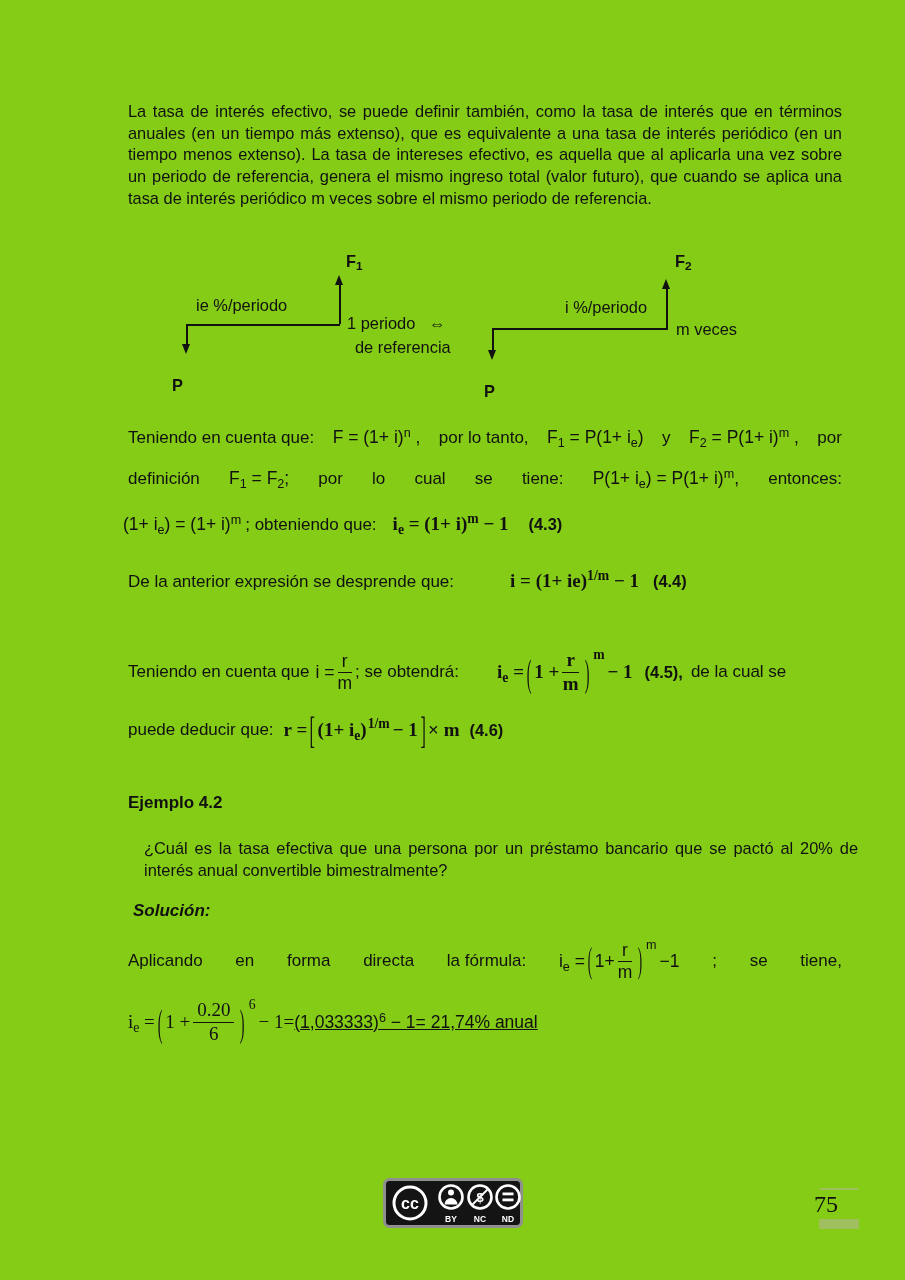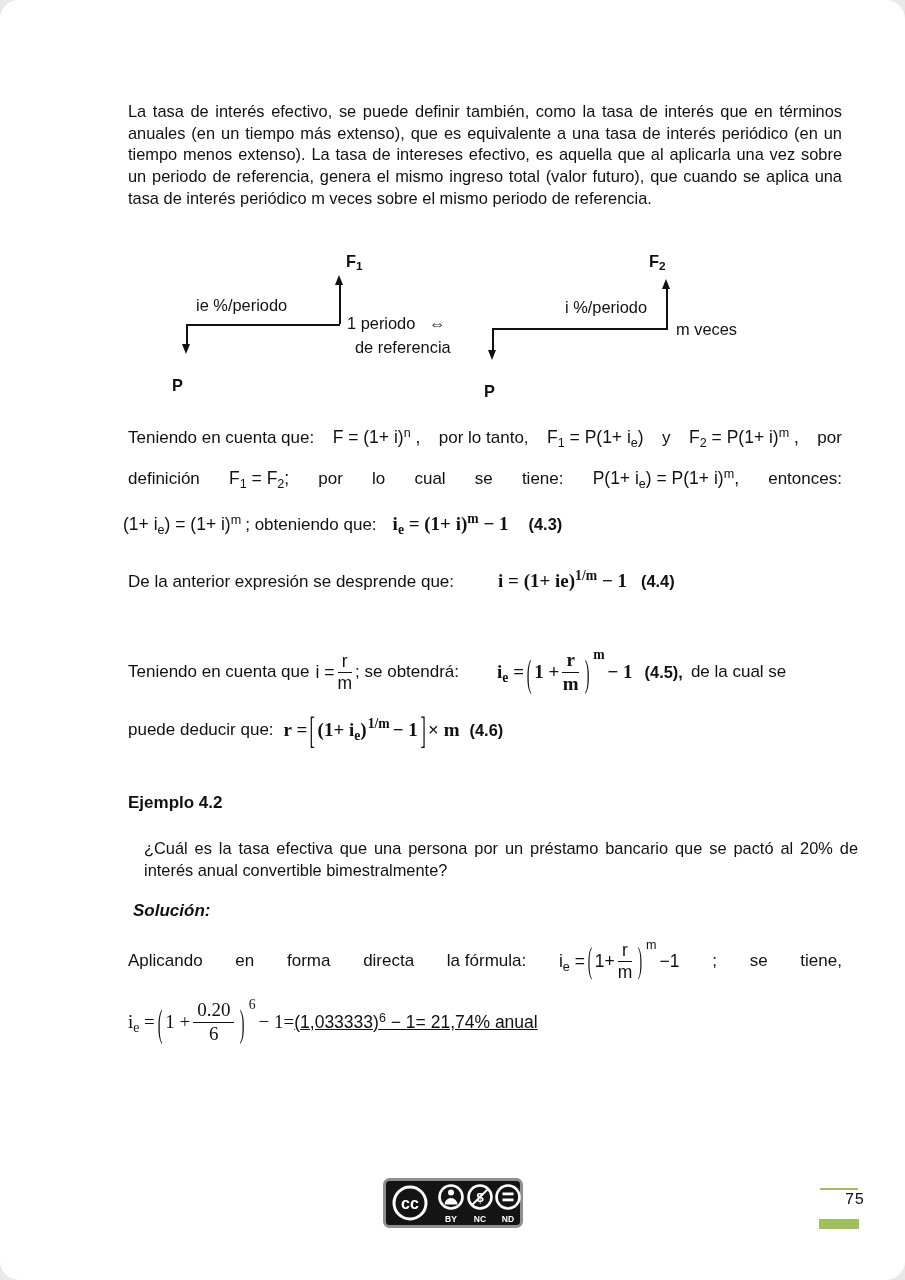--- a/index.html
+++ b/index.html
@@ -1,22 +1,21 @@
 <!DOCTYPE html>
 <html><head>
 <meta charset="utf-8">
 <style>
   * { box-sizing: border-box; }
   html,body { margin:0; padding:0; background:#e8e8e8; }
   .page {
     position:relative; width:905px; height:1280px; margin:0 auto;
-    background:#ffffff; color:#111;
+    background:#84cc16; color:#111;
     font-family:"Liberation Sans","DejaVu Sans",sans-serif;
     overflow:hidden;
-    border-radius:19px;
   }
   .abs { position:absolute; }
   .jtext { font-size:16.4px; line-height:21.7px; text-align:justify; }
   .t  { font-size:17px; }
   .mf { font-size:17.5px; }
   .serifb { font-family:"Liberation Serif","DejaVu Serif",serif; font-weight:700; font-size:19px; }
   .serifr { font-family:"Liberation Serif","DejaVu Serif",serif; font-weight:400; font-size:19px; }
   .ref { font-family:"Liberation Sans","DejaVu Sans",sans-serif; font-weight:700; font-size:16.4px; }
   sub { font-size:0.72em; line-height:0; vertical-align:-0.28em; }
   sup { font-size:0.72em; line-height:0; vertical-align:0.5em; }
@@ -36,21 +35,21 @@
   .expt { align-self:flex-start; font-size:0.72em; line-height:1; margin:0 3px 0 1px; transform:translateY(-2px); }
   .hline { position:absolute; height:1.7px; background:#111; }
   .vline { position:absolute; width:1.7px; background:#111; }
   .arrup { position:absolute; width:0; height:0; border-left:4.5px solid transparent; border-right:4.5px solid transparent; border-bottom:10px solid #111; }
   .arrdn { position:absolute; width:0; height:0; border-left:4.5px solid transparent; border-right:4.5px solid transparent; border-top:10px solid #111; }
   .diag-label { position:absolute; font-size:16.4px; white-space:nowrap; }
   .bold { font-weight:700; }
   .heading { font-size:17px; font-weight:700; }
   .sol { font-size:17px; font-weight:700; font-style:italic; }
   .gap38 { display:inline-block; width:38px; }
-  .pageno { font-family:Liberation Mono, monospace; font-size:16px; text-align:right; }
+  .pageno { font-family:Liberation Serif, serif; font-size:24px; text-align:left; }
   .nowrap { white-space:nowrap; }
 </style>
 </head>
 <body>
 
 <div class="page">
 
   <div class="abs jtext" style="left:128px; top:101px; width:714px;">La tasa de interés efectivo, se puede definir también, como la tasa de interés que en términos anuales (en un tiempo más extenso), que es equivalente a una tasa de interés periódico (en un tiempo menos extenso). La tasa de intereses efectivo, es aquella que al aplicarla una vez sobre un periodo de referencia, genera el mismo ingreso total (valor futuro), que cuando se aplica una tasa de interés periódico m veces sobre el mismo periodo de referencia.</div>
 
   <div class="abs" style="left:128px; top:250px; width:714px; height:150px;">
@@ -63,21 +62,21 @@
     <span class="vline" style="left:58px; top:74px; height:22px;"></span>
     <span class="arrdn" style="left:54px; top:94px;"></span>
     <span class="diag-label bold" style="left:44px; top:126px;">P</span>
 
     <span class="diag-label" style="left:219px; top:64px;">
       <span>1 periodo</span>
       <span style="margin-left:9px;">⇔</span>
     </span>
     <span class="diag-label" style="left:227px; top:88px;">de referencia</span>
 
-    <span class="diag-label bold" style="left:521px; top:2px;">F<sub>2</sub></span>
+    <span class="diag-label bold" style="left:547px; top:2px;">F<sub>2</sub></span>
     <span class="arrup" style="left:534px; top:29px;"></span>
     <span class="vline" style="left:538px; top:38px; height:40px;"></span>
     <span class="diag-label" style="left:437px; top:48px;">i %/periodo</span>
     <span class="hline" style="left:364px; top:78px; width:176px;"></span>
     <span class="vline" style="left:364px; top:78px; height:25px;"></span>
     <span class="arrdn" style="left:360px; top:100px;"></span>
     <span class="diag-label" style="left:548px; top:70px;">m veces</span>
     <span class="diag-label bold" style="left:356px; top:132px;">P</span>
   </div>
 
@@ -105,21 +104,21 @@
 
   <div class="abs flexline" style="left:123px; top:503px;">
     <span class="mf nowrap">(1+ i<sub>e</sub>) = (1+ i)<sup>m</sup></span>
     <span class="t" style="margin-left:4px;">; obteniendo que:</span>
     <span class="serifb nowrap" style="margin-left:16px;">i<sub>e</sub> = (1+ i)<sup>m</sup> − 1</span>
     <span class="ref" style="margin-left:20px;margin-top:12px;">(4.3)</span>
   </div>
 
   <div class="abs flexline" style="left:128px; top:570px;">
     <span class="t">De la anterior expresión se desprende que:</span>
-    <span class="serifb nowrap" style="margin-left:44px;font-family:Liberation Serif, serif;">i = (1+ ie)<sup>1/m</sup> − 1</span>
+    <span class="serifb nowrap" style="margin-left:56px;font-family:Liberation Serif, serif;">i = (1+ ie)<sup>1/m</sup> − 1</span>
     <span class="ref" style="margin-left:14px;">(4.4)</span>
   </div>
 
   <div class="abs fxline" style="left:128px; top:640px; height:64px;">
     <span class="t" style="margin-right:6px;">Teniendo en cuenta que</span>
     <span class="mf">i =</span>
     <span class="frac mf">
       <span class="fnum">r</span>
       <span class="fden">m</span>
     </span>

